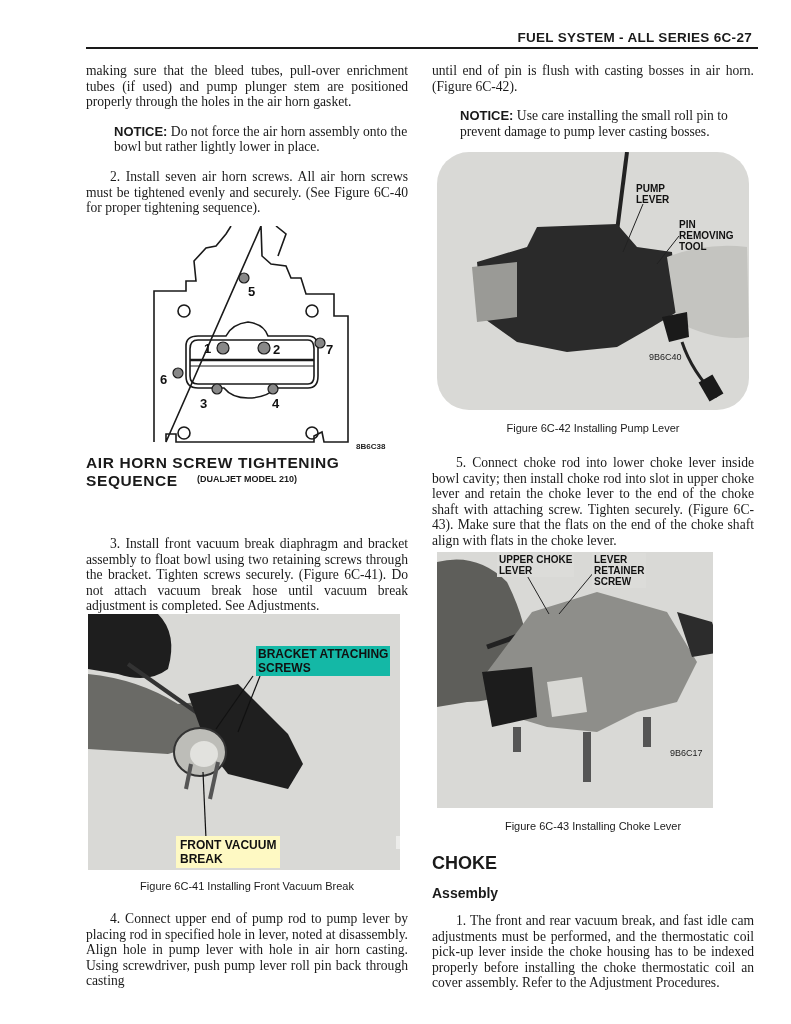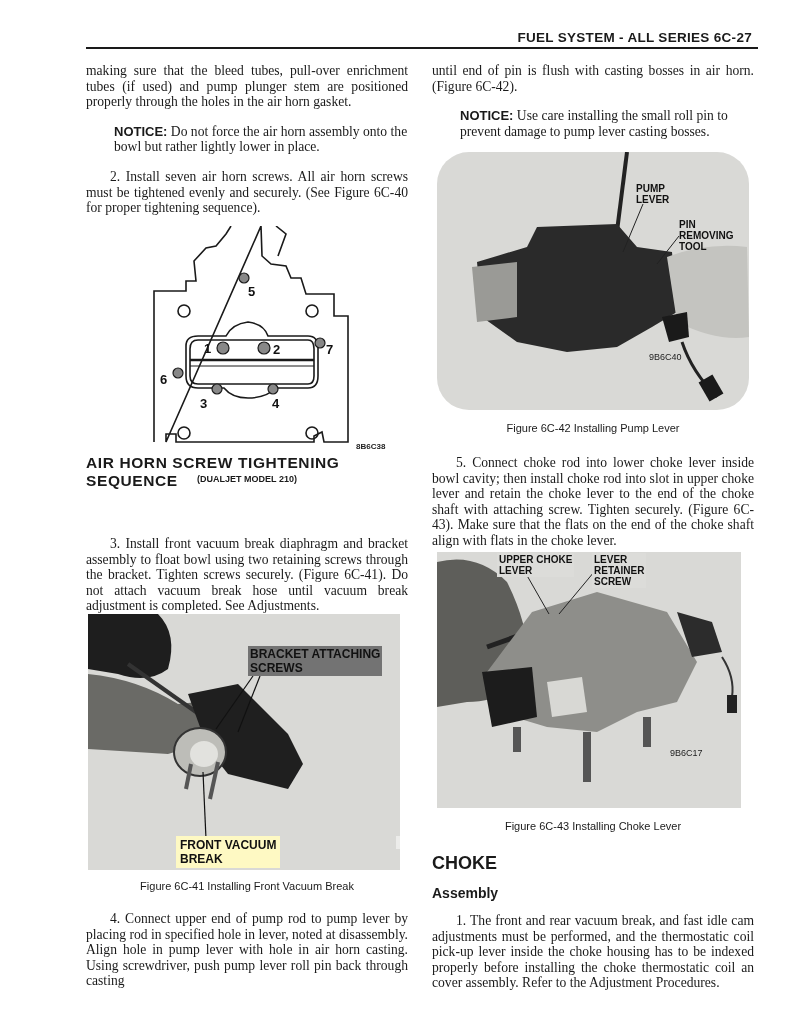--- a/index.html
+++ b/index.html
@@ -86,21 +86,21 @@
     <ellipse cx="112" cy="138" rx="26" ry="24" fill="#bdbdb8" stroke="#333" stroke-width="2"></ellipse>
     <ellipse cx="116" cy="140" rx="14" ry="13" fill="#e2e2de"></ellipse>
     <line x1="103" y1="150" x2="98" y2="175" stroke="#555" stroke-width="4"></line>
     <line x1="130" y1="148" x2="122" y2="185" stroke="#555" stroke-width="4"></line>
     <g stroke="#111" stroke-width="1.2" fill="none">
       <line x1="165" y1="62" x2="128" y2="115"></line>
       <line x1="172" y1="62" x2="150" y2="118"></line>
       <line x1="118" y1="225" x2="115" y2="158"></line>
     </g>
   </svg>
-  <div class="label" style="left:160px; top:32px; font-size:12px; line-height:14px; background:#737373;">
+  <div class="label" style="left:168px; top:32px; font-size:12px; line-height:14px; background:#14b8a6;">
     <span>BRACKET ATTACHING</span><br><span>SCREWS</span>
   </div>
   <div class="label" style="left:88px; top:222px; font-size:12px; line-height:14px; background:#fef9c3; padding:2px 4px;">
     <span>FRONT VACUUM</span><br><span>BREAK</span>
   </div>
   <div class="code" style="left:265px; top:222px; font-size:10px; font-weight:bold; background:#ececea; padding:1px 15px;margin-left:43px;">8B6C21</div>
 </div>
 <div class="caption" style="position:absolute; left:86px; top:880px; width:322px;">Figure 6C-41 Installing Front Vacuum Break</div>
 
 <div class="col" style="left:86px; top:911px; width:322px;">
@@ -135,21 +135,21 @@
     <span>PIN REMOVING</span><br><span>TOOL</span>
   </div>
   <div class="code" style="left:212px; top:200px; font-size:9px;">9B6C40</div>
 </div>
 <div class="caption" style="position:absolute; left:432px; top:422px; width:322px;">Figure 6C-42 Installing Pump Lever</div>
 
 <div class="col" style="left:432px; top:455px; width:322px;">
   <p class="body-text indent">5. Connect choke rod into lower choke lever inside bowl cavity; then install choke rod into slot in upper choke lever and retain the choke lever to the end of the choke shaft with attaching screw. Tighten securely. (Figure 6C-43). Make sure that the flats on the end of the choke shaft align with flats in the choke lever.</p>
 </div>
 
-<div class="photo" style="left:437px; top:552px; width:276px; height:256px;padding-left:28px;">
+<div class="photo" style="left:437px; top:552px; width:276px; height:256px;">
   <svg width="312" height="256" viewBox="0 0 312 256" style="position:absolute; left:0; top:0;">
     <path d="M0 10 Q40 0 70 30 Q95 80 90 120 Q70 150 30 150 L0 155 Z" fill="#5e5e5a"></path>
     <path d="M50 95 L120 70" stroke="#222" stroke-width="5"></path>
     <path d="M95 60 L160 40 L230 60 L260 110 L240 150 L200 160 L160 180 L110 175 L60 160 L50 120 Z" fill="#8e8e8a"></path>
     <path d="M45 120 L95 115 L100 165 L55 175 Z" fill="#1c1c1c"></path>
     <path d="M110 130 L145 125 L150 160 L115 165 Z" fill="#d8d8d4"></path>
     <path d="M240 60 L275 70 L285 100 L255 105 Z" fill="#2c2c2c"></path>
     <line x1="80" y1="175" x2="80" y2="200" stroke="#555" stroke-width="8"></line>
     <line x1="150" y1="180" x2="150" y2="230" stroke="#555" stroke-width="8"></line>
     <line x1="210" y1="165" x2="210" y2="195" stroke="#555" stroke-width="8"></line>

